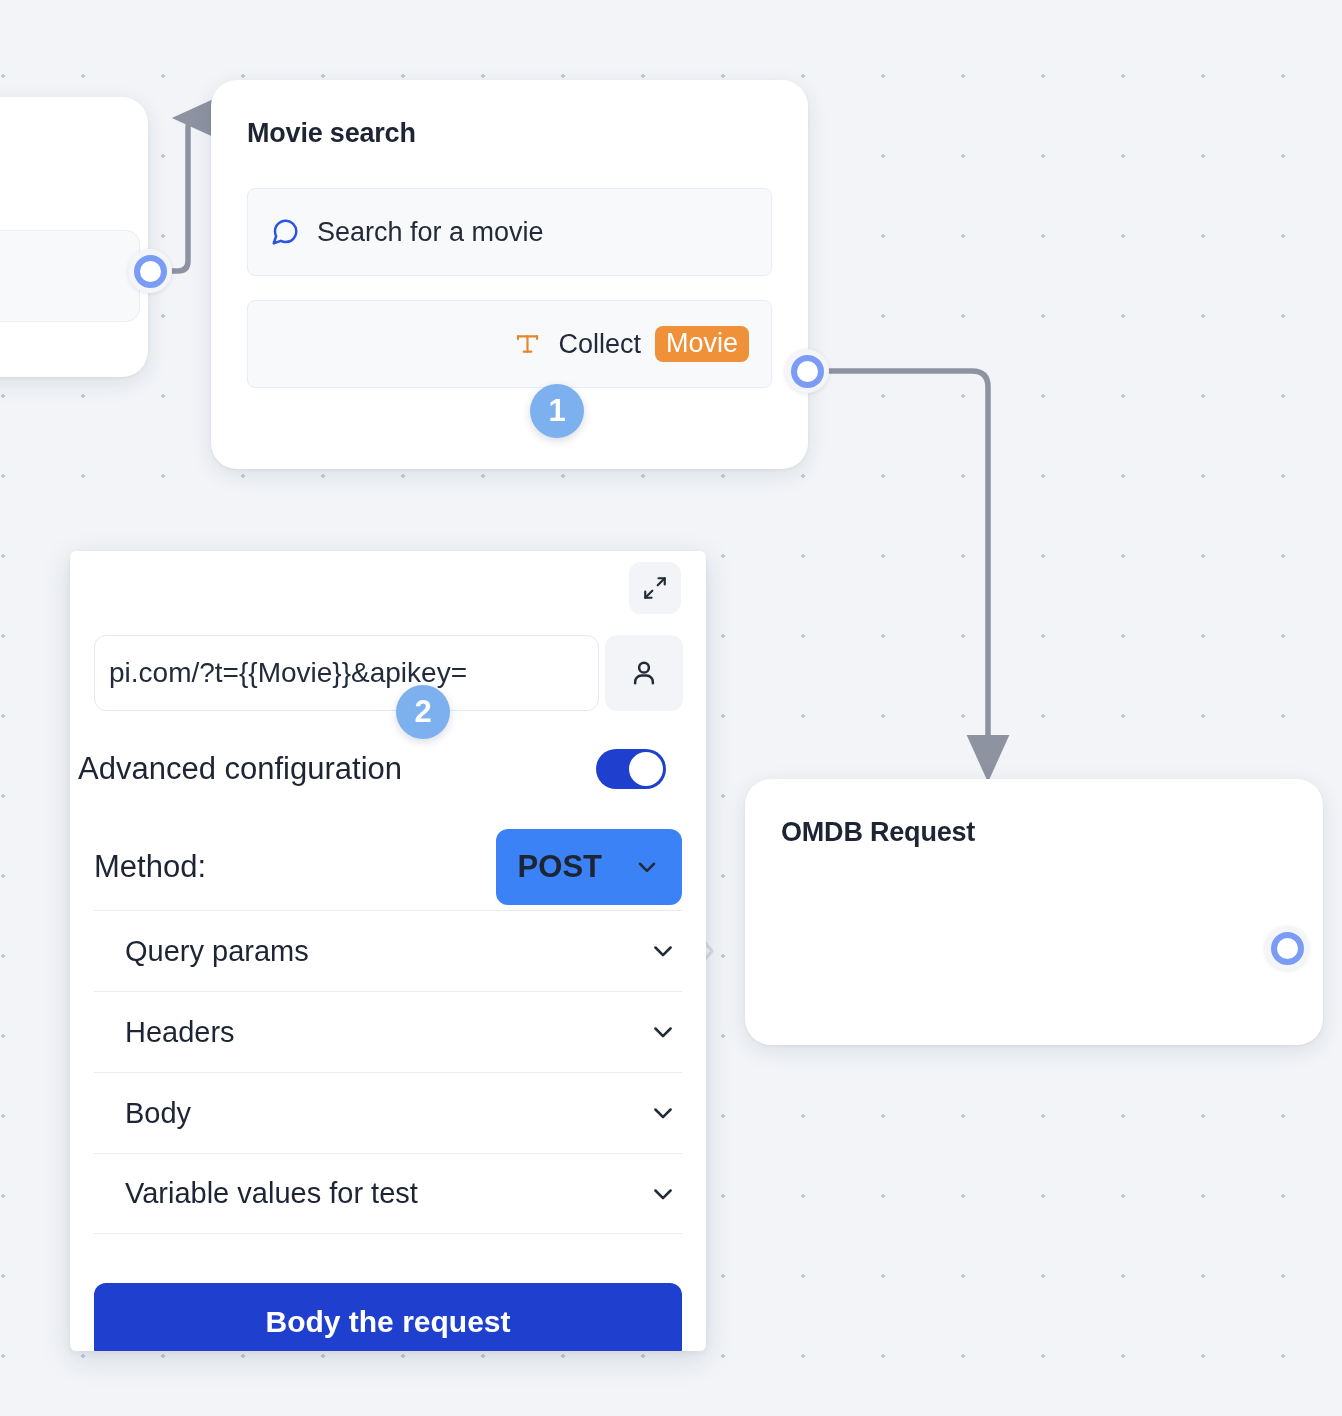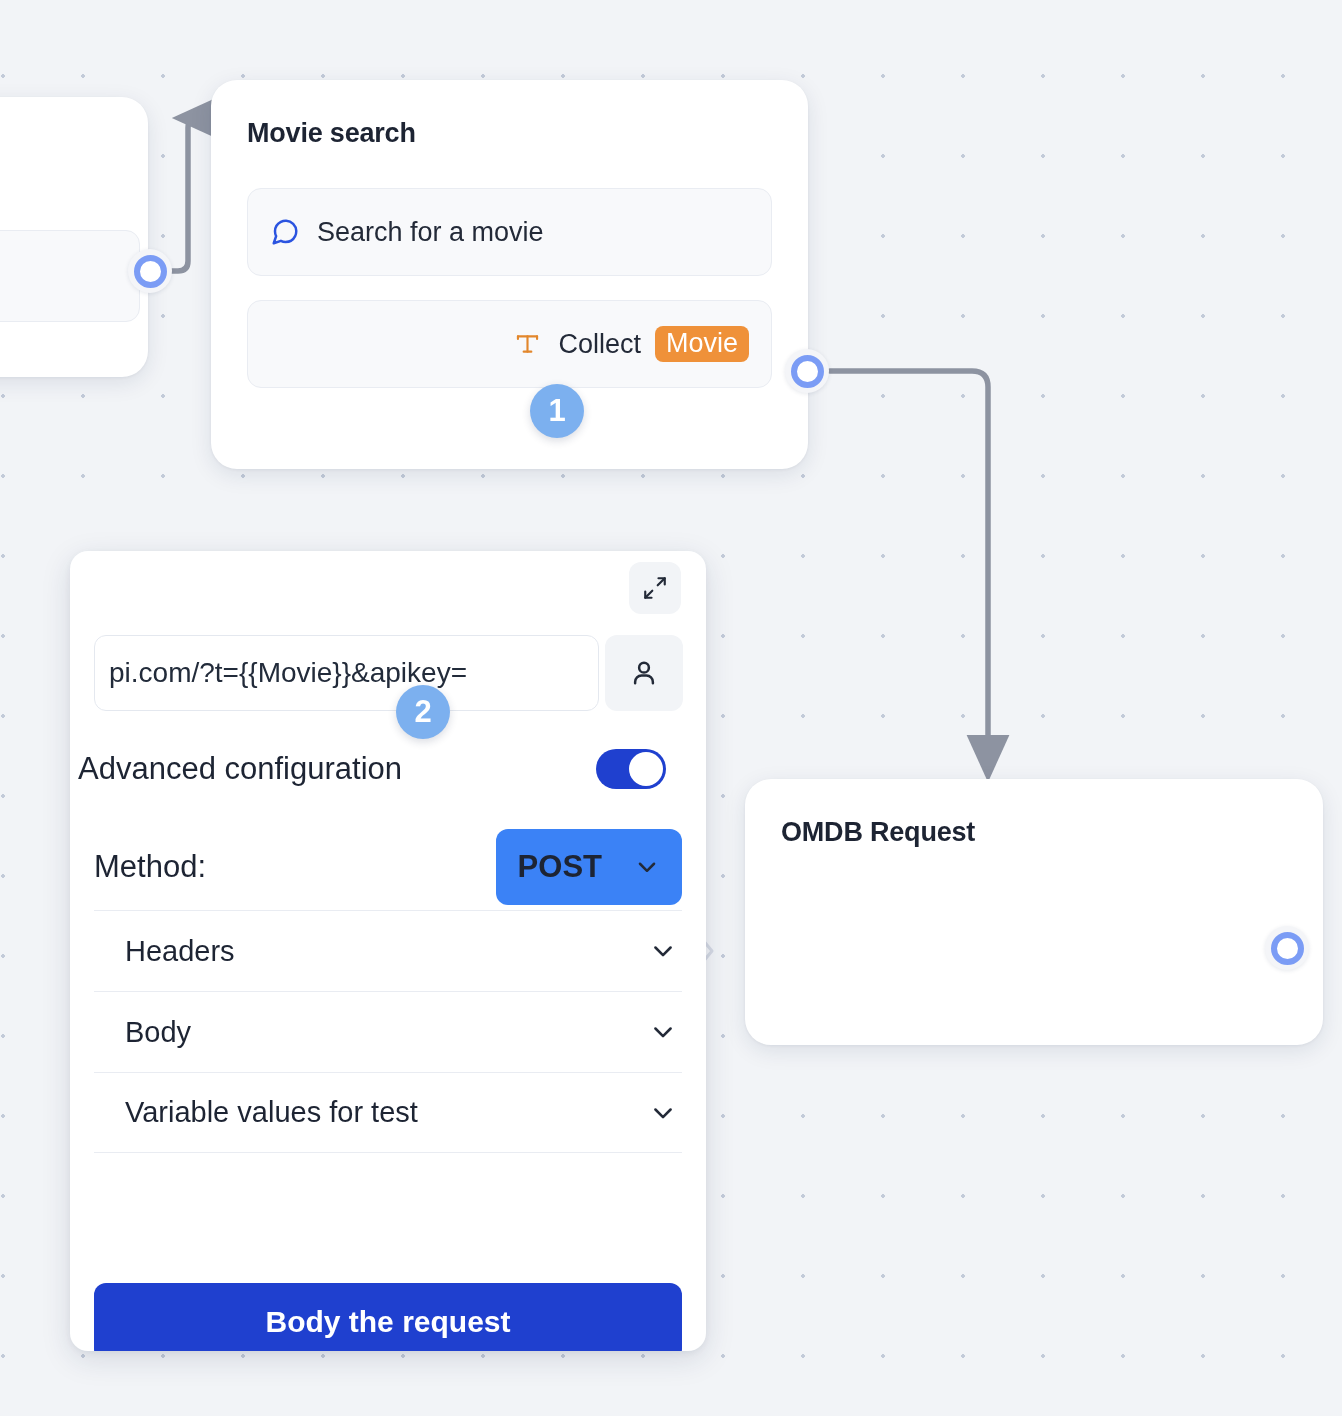--- a/index.html
+++ b/index.html
@@ -33,21 +33,21 @@
     font-weight: 700;
     color: #1d2433;
     letter-spacing: -0.2px;
   }
   .node-item {
     display: flex;
     align-items: center;
     gap: 17px;
     background: #f8f9fb;
     border: 1px solid #e9ecf2;
-    border-radius: 14px;
+    border-radius: 8px;
     font-size: 27px;
     color: #232a38;
     padding: 0 22px;
   }
   .node-item .ilabel { white-space: nowrap; display:flex; align-items:center; gap:14px;}
 
   
   #node-left {
     left: -150px; top: 97px;
     width: 298px; height: 280px;
@@ -128,21 +128,21 @@
   }
   #badge-1 { left: 530px; top: 384px; }
   #badge-2 { left: 396px; top: 685px; }
 
   
   #panel {
     position: absolute;
     left: 70px; top: 551px;
     width: 636px; height: 800px;
     background: #ffffff;
-    border-radius: 18px;
+    border-radius: 6px;
     box-shadow: 0 8px 30px rgba(24,39,75,.13), 0 2px 6px rgba(24,39,75,.06);
     overflow: hidden;
   }
   .icon-btn {
     background: #f2f4f7;
     border: none;
     border-radius: 12px;
     display: flex; align-items: center; justify-content: center;
     cursor: pointer;
   }
@@ -332,20 +332,26 @@
       <div id="method-select">
         <span>POST</span>
         <svg width="26" height="26" viewBox="0 0 24 24" fill="none" stroke="#232a38" stroke-width="2.3" stroke-linecap="round" stroke-linejoin="round">
           <path d="M5.5 9 L12 15.5 L18.5 9"></path>
         </svg>
       </div>
     </div>
 
     <div id="accordions">
       <div class="acc-row">
+        <span>Query params</span>
+        <svg width="28" height="28" viewBox="0 0 24 24" fill="none" stroke="#232a38" stroke-width="2.2" stroke-linecap="round" stroke-linejoin="round">
+            <path d="M5.5 9 L12 15.5 L18.5 9"></path>
+          </svg>
+      </div>
+      <div class="acc-row">
         <span>Headers</span>
         <svg width="28" height="28" viewBox="0 0 24 24" fill="none" stroke="#232a38" stroke-width="2.2" stroke-linecap="round" stroke-linejoin="round">
             <path d="M5.5 9 L12 15.5 L18.5 9"></path>
           </svg>
       </div>
       <div class="acc-row">
         <span>Body</span>
         <svg width="28" height="28" viewBox="0 0 24 24" fill="none" stroke="#232a38" stroke-width="2.2" stroke-linecap="round" stroke-linejoin="round">
             <path d="M5.5 9 L12 15.5 L18.5 9"></path>
           </svg>

